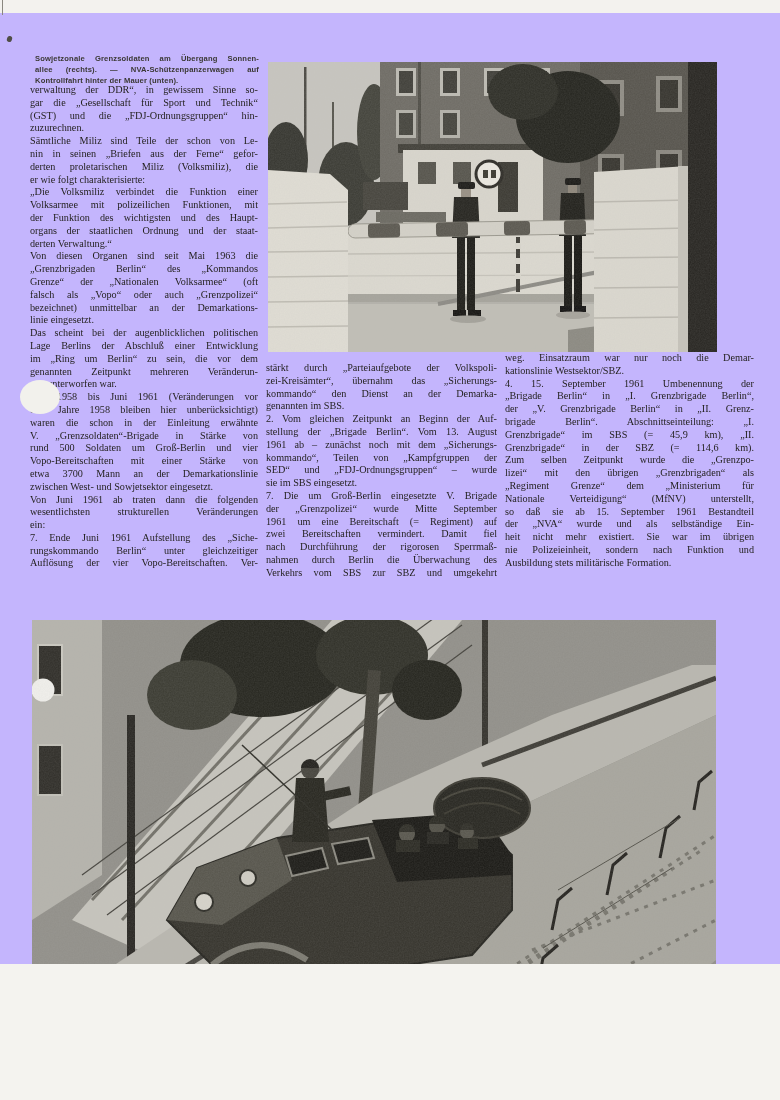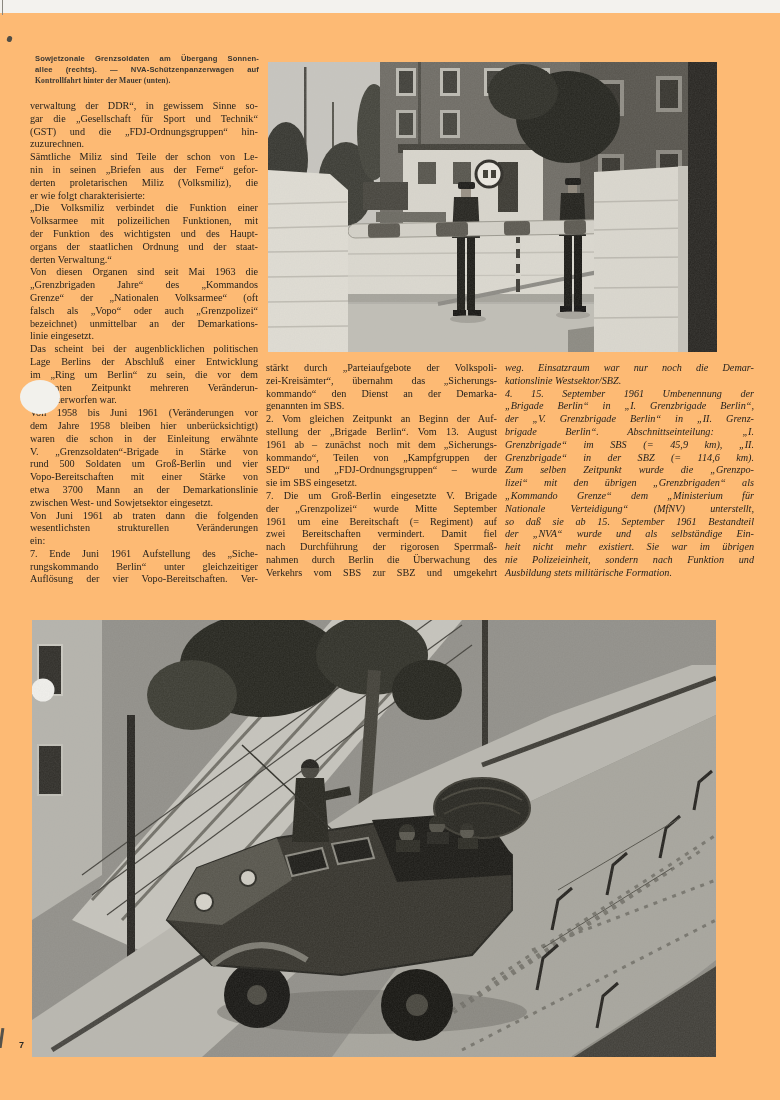--- a/index.html
+++ b/index.html
@@ -1,35 +1,35 @@
 <!DOCTYPE html>
 <html><head>
 <meta charset="utf-8">
 <style>
   html,body{margin:0;padding:0;background:#f4f3ef;}
-  .page{position:relative;width:780px;height:1100px;background:#fdba74;overflow:hidden;
+  .page{position:relative;width:780px;height:964px;background:#c4b5fd;overflow:hidden;
         font-family:"Liberation Serif", serif;}
   .topstrip{position:absolute;left:0;top:0;width:780px;height:13px;background:#f3f2ee;}
   .artifact{position:absolute;background:#55524a;}
   .a1{left:2px;top:0;width:1px;height:15px;background:#8a877f;}
   .a2{left:7px;top:36px;width:5px;height:6px;border-radius:45%;background:#504e46;transform:rotate(20deg);}
   .a3{left:0;top:1028px;width:3px;height:20px;background:#55524a;transform:rotate(8deg);}
 
   .caption{position:absolute;left:35px;top:54px;width:224px;
     font-family:"Liberation Sans", sans-serif;font-weight:bold;font-size:7.6px;
     line-height:10.8px;color:#3a3834;letter-spacing:.15px;}
   .caption .tline{text-align:justify;text-align-last:justify;}
-  .caption .tline.noj{text-align-last:left;font-family:Liberation Serif, serif;}
+  .caption .tline.noj{text-align-last:left;}
 
   .col{position:absolute;font-size:10.2px;line-height:12.8px;color:#211f1c;}
   .col .tline{text-align:justify;text-align-last:justify;white-space:normal;}
   .col .tline.noj{text-align-last:left;}
-  .col1{left:30px;top:100px;width:228px;}
+  .col1{left:30px;top:84px;width:228px;}
   .col2{left:266px;top:362px;width:231px;}
-  .col3{left:505px;top:362px;width:249px;font-style:italic;}
+  .col3{left:505px;top:352px;width:249px;}
 
   .photo{position:absolute;margin:0;padding:0;line-height:0;}
   .photo svg{display:block;}
   .photo-top{left:268px;top:62px;width:449px;height:290px;}
   .photo-bottom{left:32px;top:620px;width:684px;height:437px;}
 
   .blob{position:absolute;left:20px;top:380px;width:40px;height:34px;border-radius:50%;
         background:#f2f1ec;filter:blur(.6px);}
 
   .pagenum{position:absolute;left:19px;top:1040px;
@@ -178,21 +178,21 @@
       <div class="tline">Sämtliche Miliz sind Teile der schon von Le-</div>
       <div class="tline">nin in seinen „Briefen aus der Ferne“ gefor-</div>
       <div class="tline">derten proletarischen Miliz (Volksmiliz), die</div>
       <div class="tline noj">er wie folgt charakterisierte:</div>
       <div class="tline">„Die Volksmiliz verbindet die Funktion einer</div>
       <div class="tline">Volksarmee mit polizeilichen Funktionen, mit</div>
       <div class="tline">der Funktion des wichtigsten und des Haupt-</div>
       <div class="tline">organs der staatlichen Ordnung und der staat-</div>
       <div class="tline noj">derten Verwaltung.“</div>
       <div class="tline">Von diesen Organen sind seit Mai 1963 die</div>
-      <div class="tline">„Grenzbrigaden Jahre“ des „Kommandos</div>
+      <div class="tline">„Grenzbrigaden Berlin“ des „Kommandos</div>
       <div class="tline">Grenze“ der „Nationalen Volksarmee“ (oft</div>
       <div class="tline">falsch als „Vopo“ oder auch „Grenzpolizei“</div>
       <div class="tline">bezeichnet) unmittelbar an der Demarkations-</div>
       <div class="tline noj">linie eingesetzt.</div>
       <div class="tline">Das scheint bei der augenblicklichen politischen</div>
       <div class="tline">Lage Berlins der Abschluß einer Entwicklung</div>
       <div class="tline">im „Ring um Berlin“ zu sein, die vor dem</div>
       <div class="tline">genannten Zeitpunkt mehreren Veränderun-</div>
       <div class="tline noj">gen unterworfen war.</div>
       <div class="tline">Von 1958 bis Juni 1961 (Veränderungen vor</div>
@@ -233,21 +233,21 @@
       <div class="tline">weg. Einsatzraum war nur noch die Demar-</div>
       <div class="tline noj">kationslinie Westsektor/SBZ.</div>
       <div class="tline">4. 15. September 1961 Umbenennung der</div>
       <div class="tline">„Brigade Berlin“ in „I. Grenzbrigade Berlin“,</div>
       <div class="tline">der „V. Grenzbrigade Berlin“ in „II. Grenz-</div>
       <div class="tline">brigade Berlin“. Abschnittseinteilung: „I.</div>
       <div class="tline">Grenzbrigade“ im SBS (= 45,9 km), „II.</div>
       <div class="tline">Grenzbrigade“ in der SBZ (= 114,6 km).</div>
       <div class="tline">Zum selben Zeitpunkt wurde die „Grenzpo-</div>
       <div class="tline">lizei“ mit den übrigen „Grenzbrigaden“ als</div>
-      <div class="tline">„Kommando Grenze“ dem „Ministerium für</div>
+      <div class="tline">„Regiment Grenze“ dem „Ministerium für</div>
       <div class="tline">Nationale Verteidigung“ (MfNV) unterstellt,</div>
       <div class="tline">so daß sie ab 15. September 1961 Bestandteil</div>
       <div class="tline">der „NVA“ wurde und als selbständige Ein-</div>
       <div class="tline">heit nicht mehr existiert. Sie war im übrigen</div>
       <div class="tline">nie Polizeieinheit, sondern nach Funktion und</div>
       <div class="tline noj">Ausbildung stets militärische Formation.</div>
     </div>
 
   <div class="blob"></div>
 

